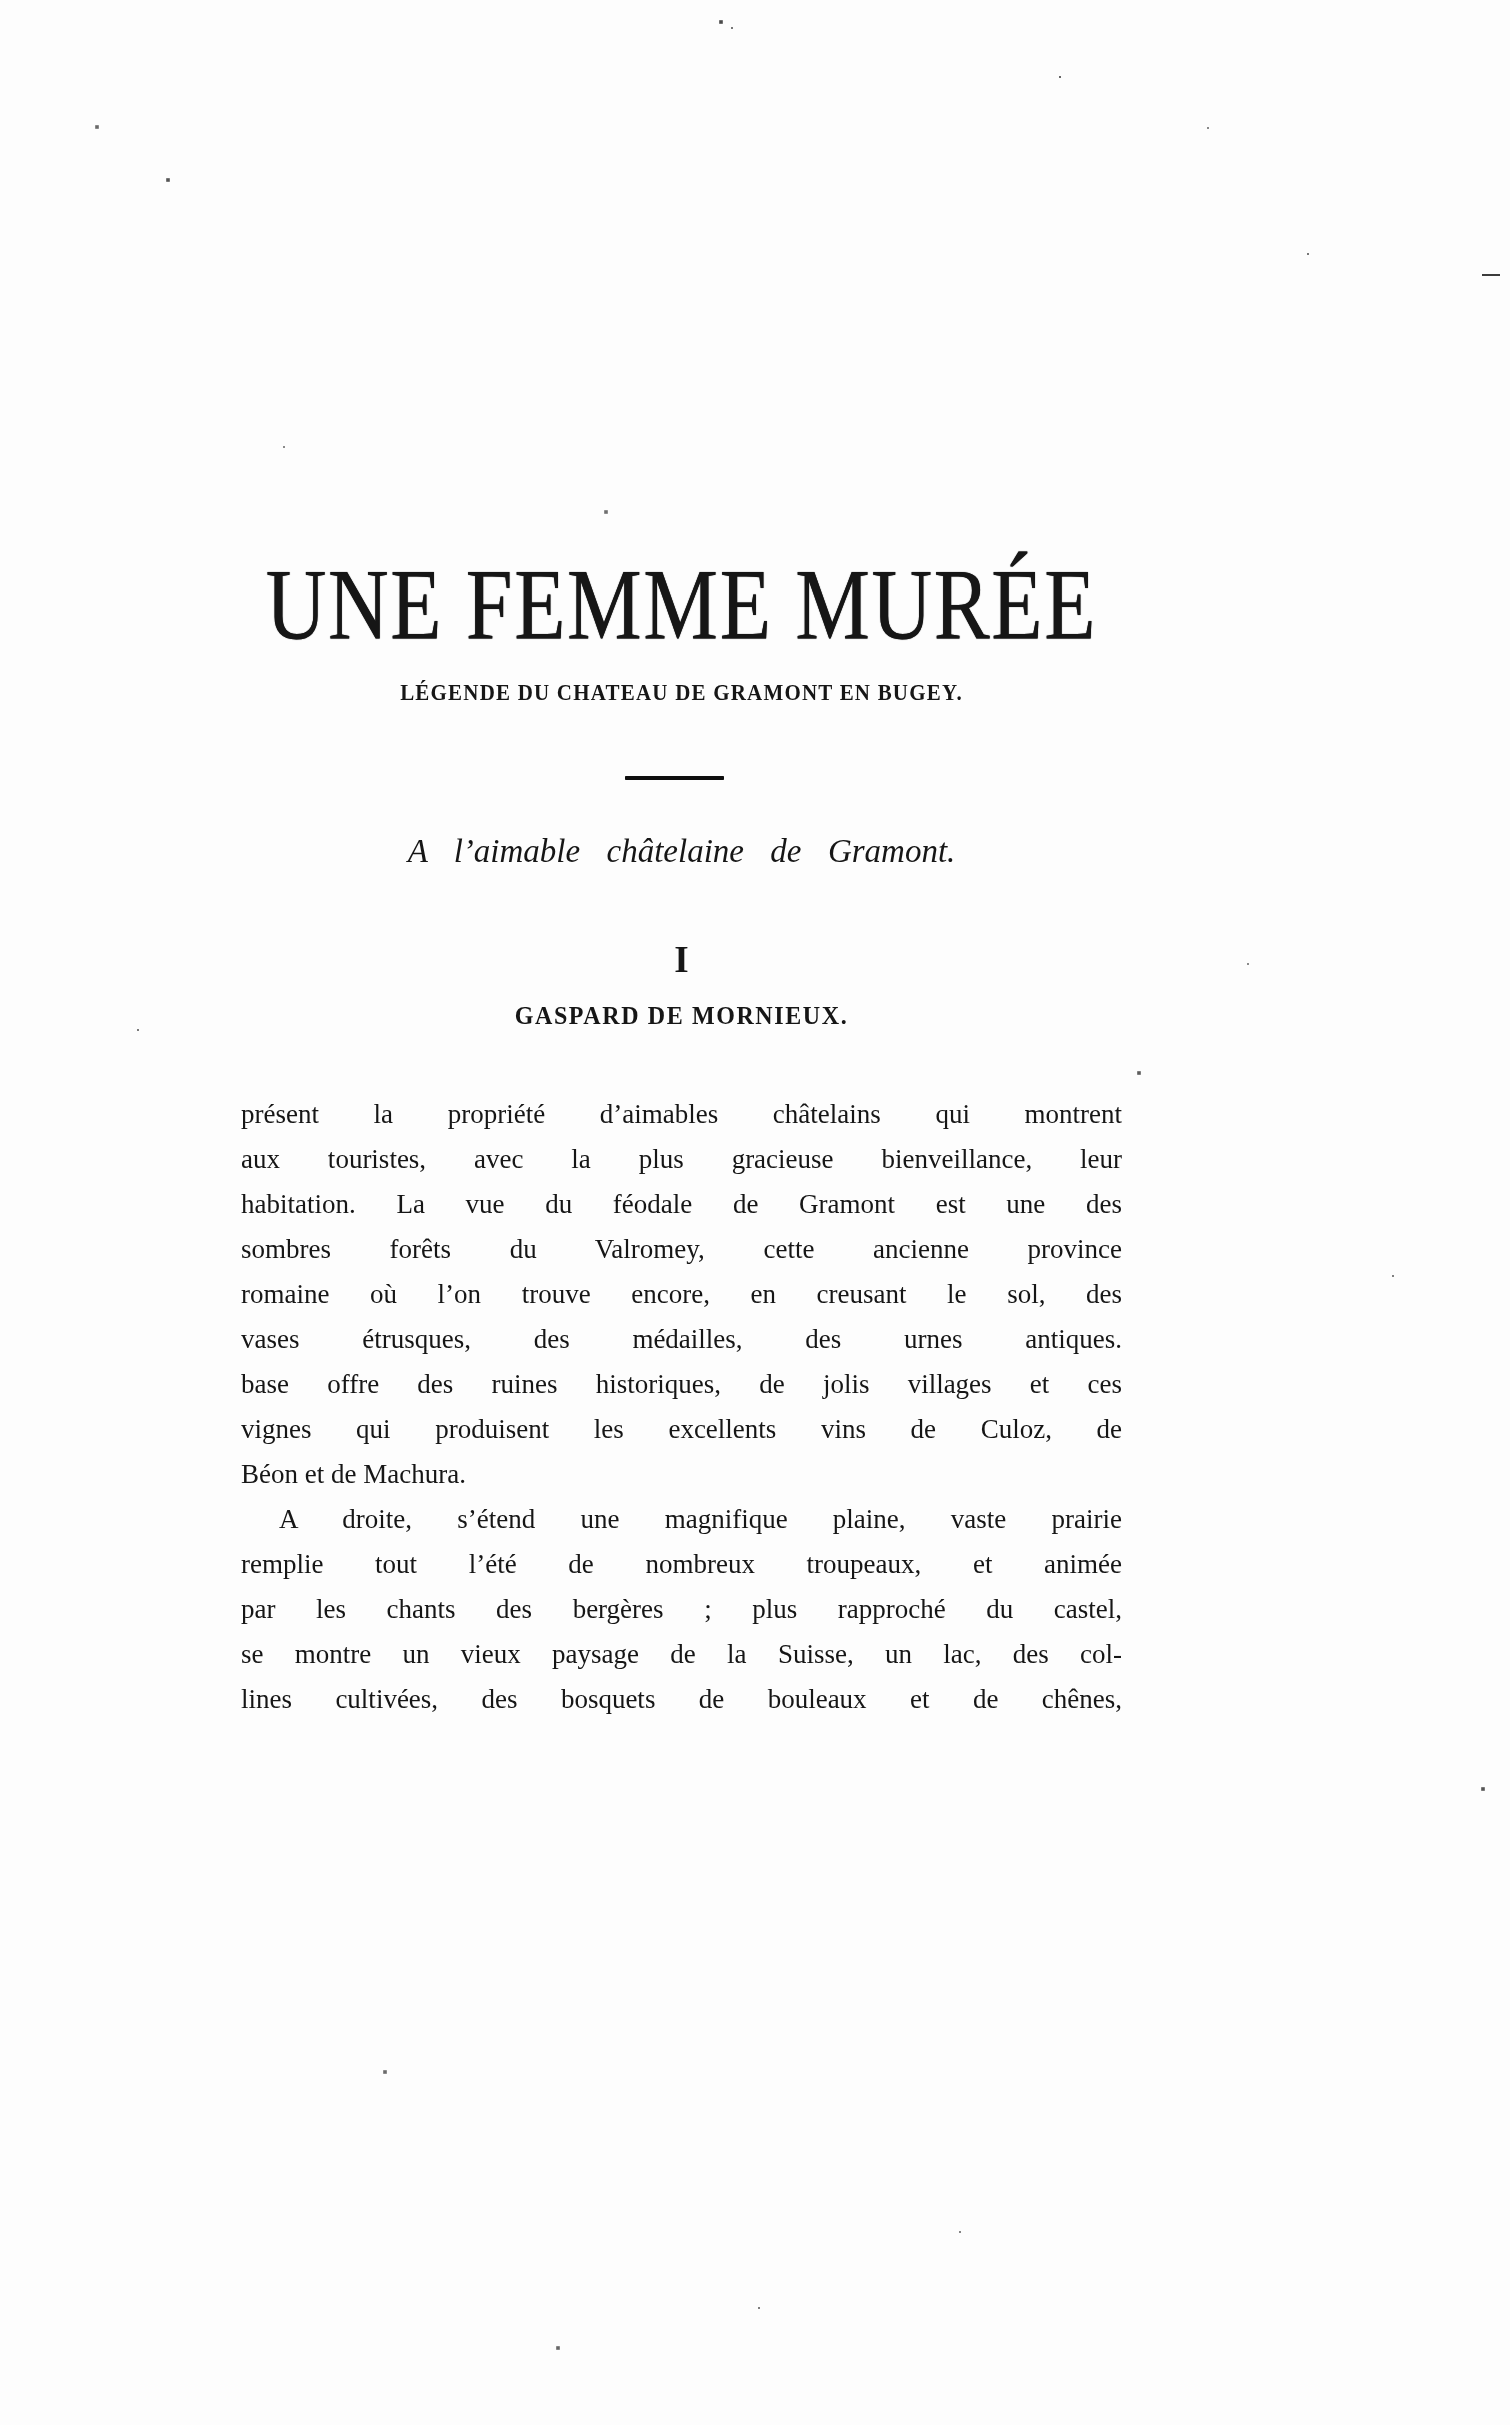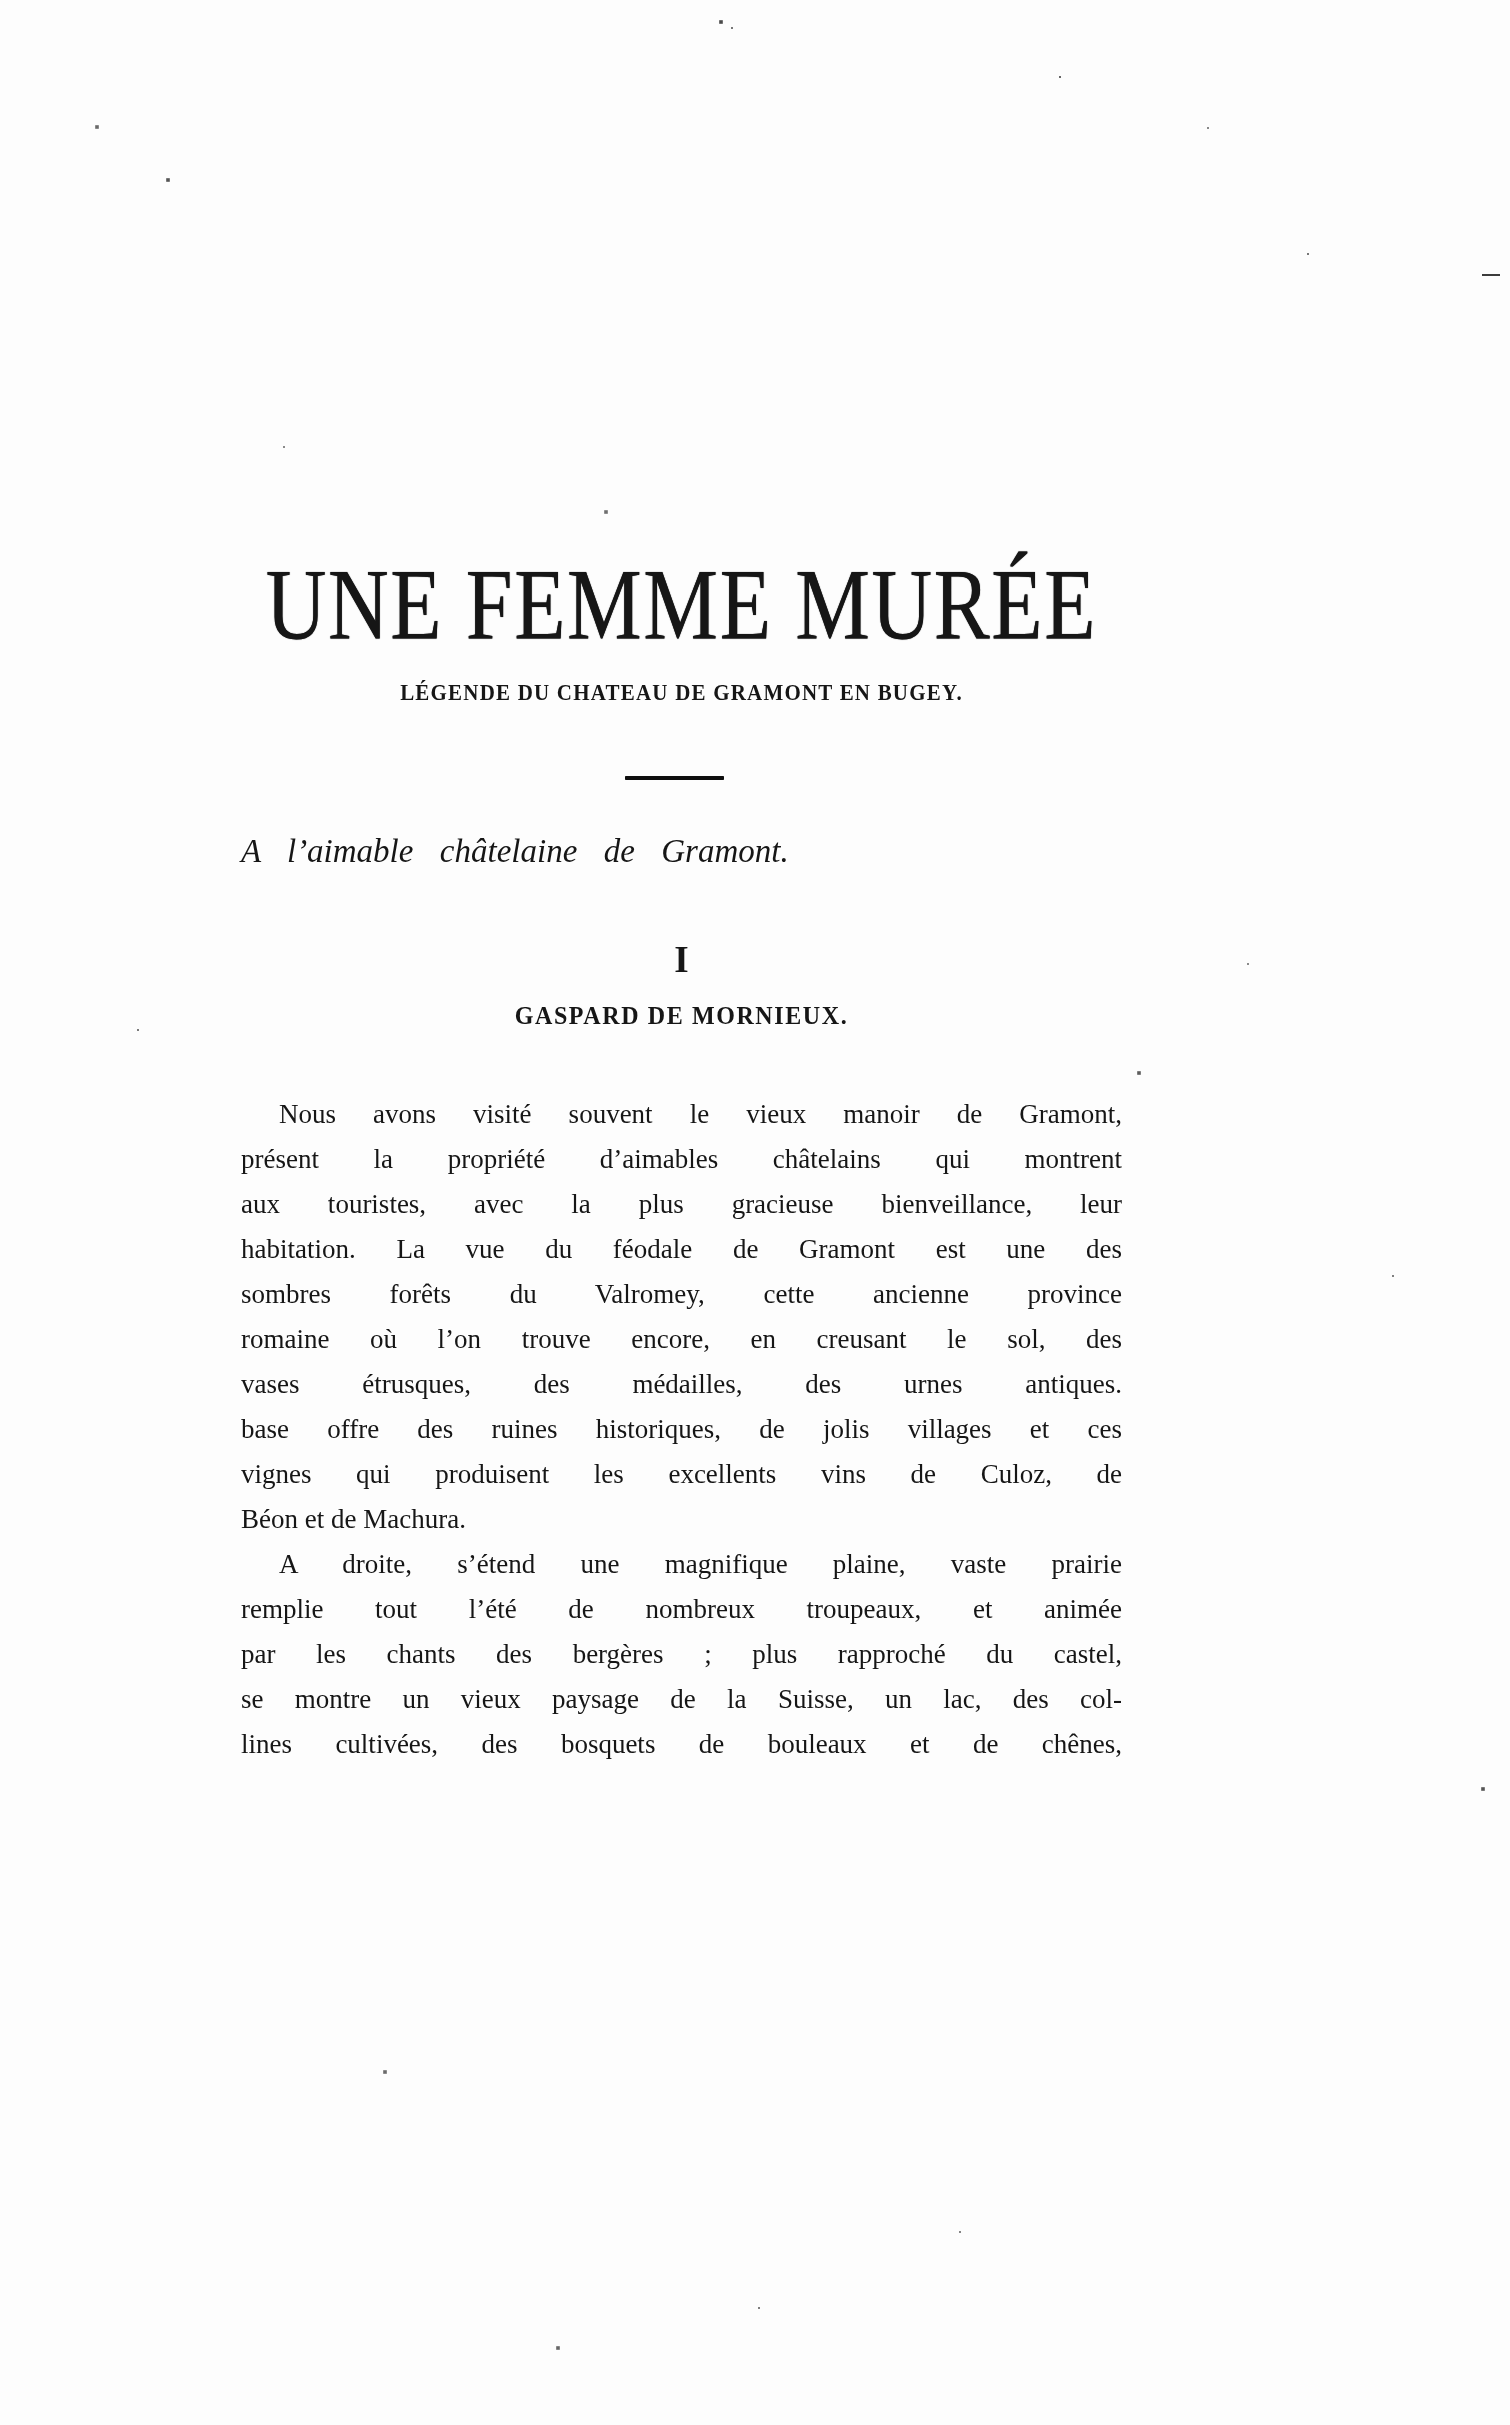--- a/index.html
+++ b/index.html
@@ -52,21 +52,21 @@
     margin-left: -57px;
     width: 99px;
     height: 4px;
     background: #0e0e0e;
     border-radius: 0.8px;
   }
   .dedication {
     position: absolute;
     top: 833px;
     left: 0; right: 0;
-    text-align: left;
+    text-align: center;
     font-style: italic;
     font-size: 33px;
     word-spacing: 0.55em;
     white-space: nowrap;
   }
   .chapter-number {
     position: absolute;
     top: 938px;
     left: 0; right: 0;
     text-align: center;
@@ -146,21 +146,20 @@
 
   <div class="content">
     <div class="page-title">UNE FEMME MURÉE</div>
     <div class="page-subtitle">LÉGENDE DU CHATEAU DE GRAMONT EN BUGEY.</div>
     <div class="divider-rule"></div>
     <div class="dedication">A l’aimable châtelaine de Gramont.</div>
     <div class="chapter-number">I</div>
     <div class="section-heading">GASPARD DE MORNIEUX.</div>
 
     <div class="body-block">
-      <div class="text-line indent">Nous avons visité souvent le vieux manoir de Gramont,</div>
       <div class="text-line">présent la propriété d’aimables châtelains qui montrent</div>
       <div class="text-line">aux touristes, avec la plus gracieuse bienveillance, leur</div>
       <div class="text-line">habitation. La vue du féodale de Gramont est une des</div>
       <div class="text-line">sombres forêts du Valromey, cette ancienne province</div>
       <div class="text-line">romaine où l’on trouve encore, en creusant le sol, des</div>
       <div class="text-line">vases étrusques, des médailles, des urnes antiques.</div>
       <div class="text-line">base offre des ruines historiques, de jolis villages et ces</div>
       <div class="text-line">vignes qui produisent les excellents vins de Culoz, de</div>
       <div class="text-line para-end">Béon et de Machura.</div>
       <div class="text-line indent">A droite, s’étend une magnifique plaine, vaste prairie</div>

